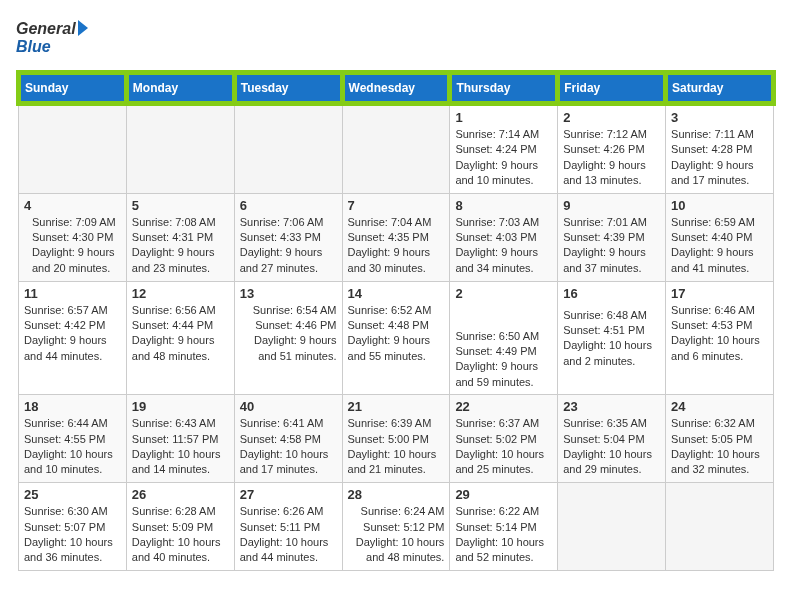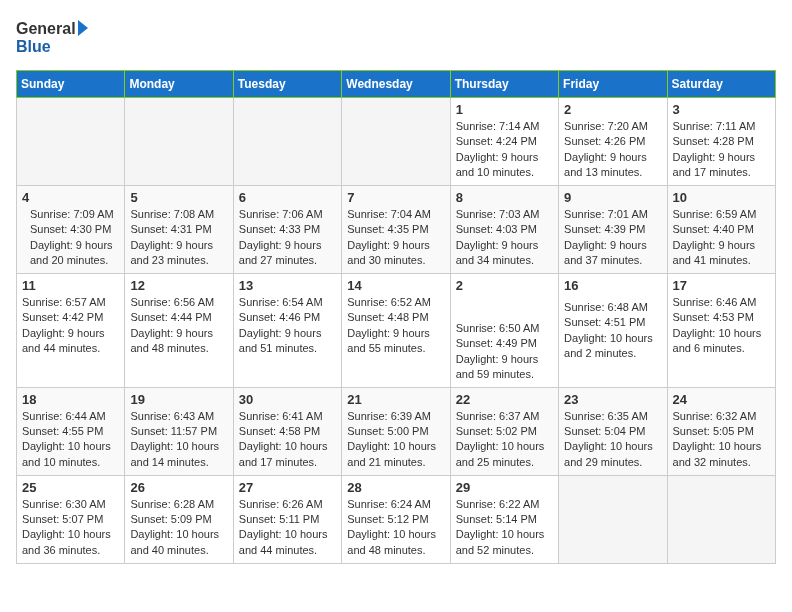--- a/index.html
+++ b/index.html
@@ -8,20 +8,21 @@
       background: #fff;
       width: 792px;
       min-height: 612px;
       padding: 16px;
     }
     .header-section {
       display: flex;
       align-items: flex-start;
       justify-content: space-between;
       margin-bottom: 10px;
+      font-style: italic;
     }
     .logo-area {
       display: flex;
       align-items: center;
       gap: 6px;
     }
     .title-area {
       text-align: right;
     }
     .calendar-title {
@@ -38,21 +39,21 @@
       border-collapse: collapse;
       table-layout: fixed;
     }
     .calendar-table th {
       background-color: #1a73c8;
       color: #fff;
       font-size: 12px;
       font-weight: bold;
       padding: 6px 4px;
       text-align: left;
-      border: 1px solid #84cc16;
+      border: 5px solid #84cc16;
     }
     .calendar-table td {
       border: 1px solid #ccc;
       vertical-align: top;
       padding: 4px 5px;
       font-size: 10px;
       color: #333;
       height: 88px;
       background: #fff;
     }
@@ -114,21 +115,21 @@
         <td class="empty"></td>
         <td>
           <div class="day-number">1</div>
           <div class="day-info" style="white-space: pre-line;">Sunrise: 7:14 AM
 Sunset: 4:24 PM
 Daylight: 9 hours
 and 10 minutes.</div>
         </td>
         <td>
           <div class="day-number">2</div>
-          <div class="day-info" style="white-space: pre-line;">Sunrise: 7:20 AM
+          <div class="day-info" style="white-space: pre-line;">Sunrise: 7:12 AM
 Sunset: 4:26 PM
 Daylight: 9 hours
 and 13 minutes.</div>
         </td>
         <td>
           <div class="day-number">3</div>
           <div class="day-info" style="white-space: pre-line;">Sunrise: 7:11 AM
 Sunset: 4:28 PM
 Daylight: 9 hours
 and 17 minutes.</div>
@@ -195,21 +196,21 @@
         </td>
         <td>
           <div class="day-number">12</div>
           <div class="day-info" style="white-space: pre-line;">Sunrise: 6:56 AM
 Sunset: 4:44 PM
 Daylight: 9 hours
 and 48 minutes.</div>
         </td>
         <td>
           <div class="day-number">13</div>
-          <div class="day-info" style="white-space: pre-line;">Sunrise: 6:54 AM
+          <div class="day-info" style="white-space: pre-line; text-align: right;">Sunrise: 6:54 AM
 Sunset: 4:46 PM
 Daylight: 9 hours
 and 51 minutes.</div>
         </td>
         <td>
           <div class="day-number">14</div>
           <div class="day-info" style="white-space: pre-line;">Sunrise: 6:52 AM
 Sunset: 4:48 PM
 Daylight: 9 hours
 and 55 minutes.</div>
@@ -245,21 +246,21 @@
 and 10 minutes.</div>
         </td>
         <td>
           <div class="day-number">19</div>
           <div class="day-info" style="white-space: pre-line;">Sunrise: 6:43 AM
 Sunset: 11:57 PM
 Daylight: 10 hours
 and 14 minutes.</div>
         </td>
         <td>
-          <div class="day-number">30</div>
+          <div class="day-number">40</div>
           <div class="day-info" style="white-space: pre-line;">Sunrise: 6:41 AM
 Sunset: 4:58 PM
 Daylight: 10 hours
 and 17 minutes.</div>
         </td>
         <td>
           <div class="day-number">21</div>
           <div class="day-info" style="white-space: pre-line;">Sunrise: 6:39 AM
 Sunset: 5:00 PM
 Daylight: 10 hours
@@ -304,21 +305,21 @@
         </td>
         <td>
           <div class="day-number">27</div>
           <div class="day-info" style="white-space: pre-line;">Sunrise: 6:26 AM
 Sunset: 5:11 PM
 Daylight: 10 hours
 and 44 minutes.</div>
         </td>
         <td>
           <div class="day-number">28</div>
-          <div class="day-info" style="white-space: pre-line;">Sunrise: 6:24 AM
+          <div class="day-info" style="white-space: pre-line; text-align: right;">Sunrise: 6:24 AM
 Sunset: 5:12 PM
 Daylight: 10 hours
 and 48 minutes.</div>
         </td>
         <td>
           <div class="day-number">29</div>
           <div class="day-info" style="white-space: pre-line;">Sunrise: 6:22 AM
 Sunset: 5:14 PM
 Daylight: 10 hours
 and 52 minutes.</div>

